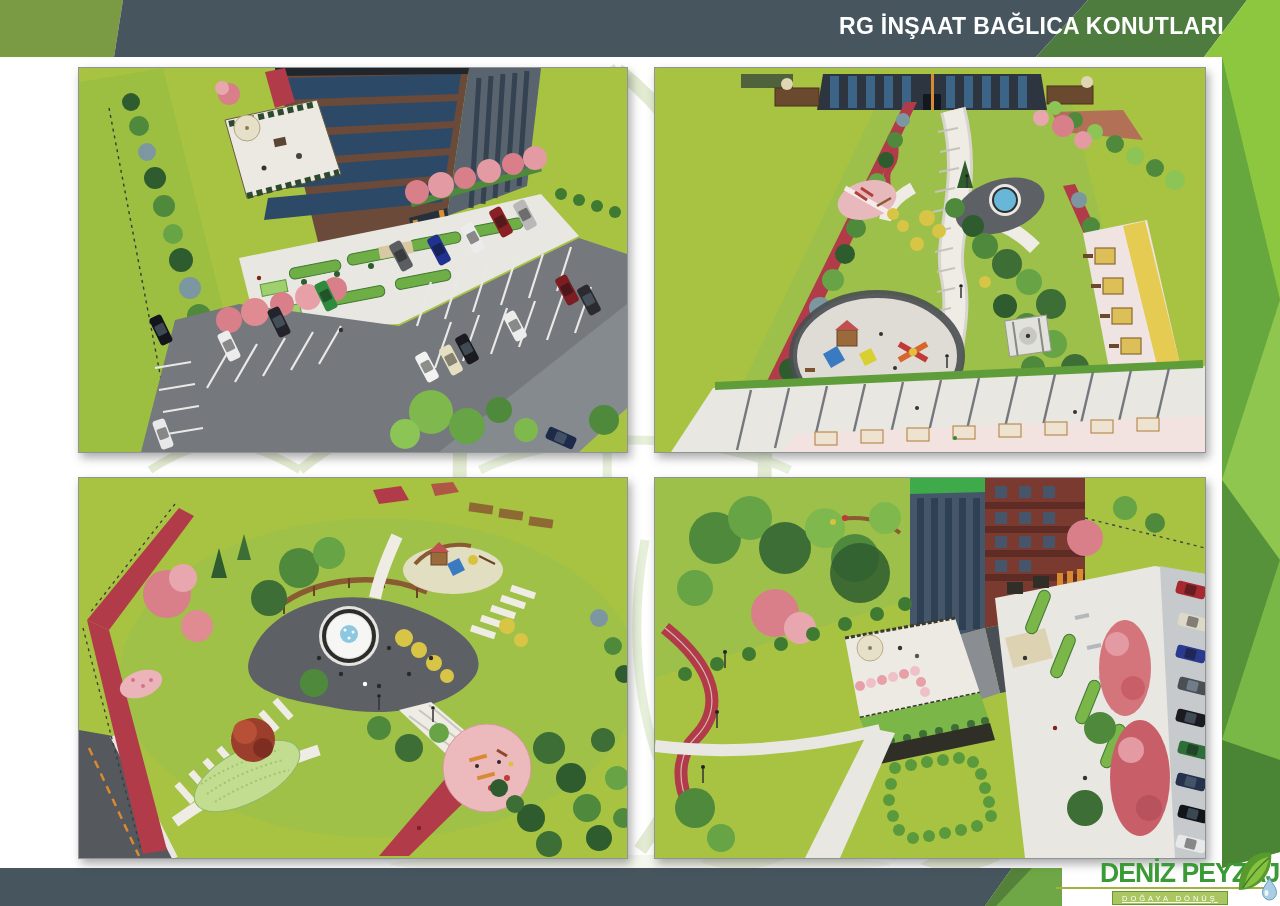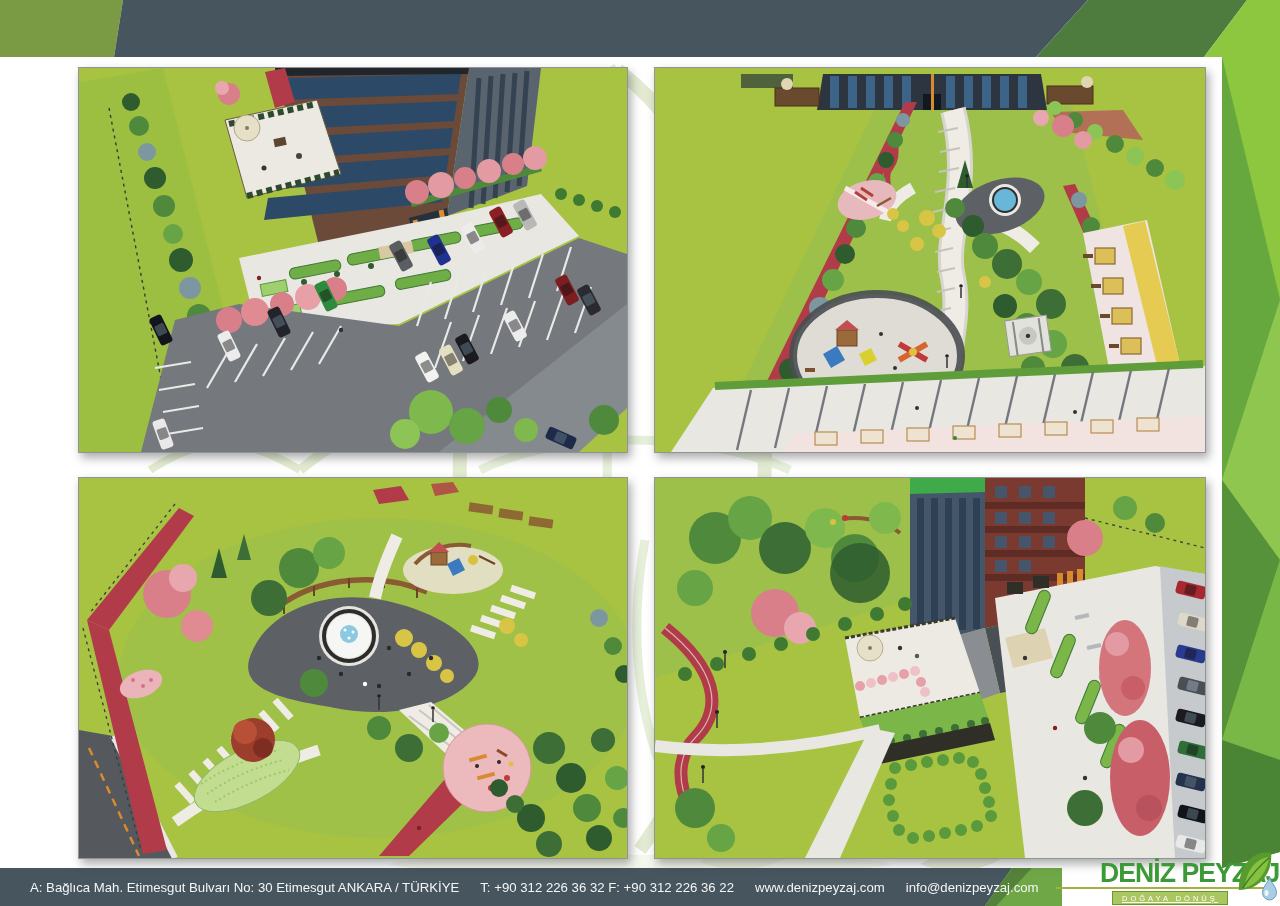--- a/index.html
+++ b/index.html
@@ -64,20 +64,21 @@
       <polygon points="1222,480 1280,560 1222,740" fill="#55923a"></polygon>
       <polygon points="1222,740 1280,560 1280,760" fill="#79b746"></polygon>
       <polygon points="1222,740 1280,760 1280,852 1222,868" fill="#4a8536"></polygon>
     </g>
     <polygon points="0,868 1012,868 985,906 0,906" fill="#46555e"></polygon>
     <polygon points="1012,868 1062,868 1062,906 985,906" fill="#6fa746"></polygon>
     <polygon points="1012,868 1032,868 996,906 985,906" fill="#55823a"></polygon>
     <rect x="1056" y="887" width="214" height="2" fill="#a3b23e"></rect>
   </svg>
 
+  <div class="page-title">RG İNŞAAT BAĞLICA KONUTLARI</div>
 
   <figure class="render" id="r1" role="img" aria-label="Aerial 3D render of an apartment block with landscaped forecourt, flowering pink trees and a car park full of parked cars">
     <svg viewBox="0 0 548 384" preserveAspectRatio="none">
       <rect width="548" height="384" fill="#a8c342"></rect>
       <polygon points="0,14 84,0 180,384 0,384" fill="#9dbf41"></polygon>
       <path d="M30,40 L96,384" stroke="#3a3a3a" stroke-width="1.4" stroke-dasharray="3,4"></path>
       <g>
         <circle cx="52" cy="34" r="9" fill="#2e5c2e"></circle>
           <circle cx="60" cy="58" r="10" fill="#4f8a3c"></circle>
         <circle cx="68" cy="84" r="9" fill="#7d97a0"></circle>
@@ -783,26 +784,20 @@
             <rect x="-6" y="-5" width="11" height="10" rx="1.5" fill="#5a6a78" opacity=".6"></rect>
           </g>
         <g transform="translate(536,366) rotate(14)">
             <rect x="-15" y="-6.5" width="30" height="13" rx="3" fill="#e8e8e8"></rect>
             <rect x="-6" y="-5" width="11" height="10" rx="1.5" fill="#111" opacity=".45"></rect>
           </g>
       </g>
     </svg>
   </figure>
 
-  <div class="footer-text">
-    <span class="seg">A: Bağlıca Mah.  Etimesgut  Bulvarı  No: 30 Etimesgut ANKARA / TÜRKİYE</span>
-    <span class="seg">T: +90 312 226 36 32 F: +90 312 226 36 22</span>
-    <span class="seg">www.denizpeyzaj.com</span>
-    <span class="seg">info@denizpeyzaj.com</span>
-  </div>
 
   <div class="logo-word">DENİZ PEYZAJ</div>
   <div class="logo-tagline">DOĞAYA DÖNÜŞ</div>
   <svg class="leaf-icon" viewBox="0 0 40 46" aria-hidden="true">
     <path d="M4,42 C4,14 20,0 38,3 C40,24 26,42 4,42 Z" fill="#579a2e"></path>
     <path d="M10,40 C12,21 22,9 36,7 C34,23 24,36 10,40 Z" fill="#8cc63f" opacity=".9"></path>
     <path d="M8,40 C16,28 26,16 36,8" stroke="#3e7c2e" stroke-width="1.5" fill="none"></path>
   </svg>
   <svg class="drop-icon" viewBox="0 0 17 26" aria-hidden="true">
     <path d="M8.5,0 C8.5,6 1.5,10 1.5,16.5 a7,7.5 0 0 0 14,0 C15.5,10 8.5,6 8.5,0 Z" fill="#a9cde4" stroke="#6b9cbc" stroke-width="1"></path>

